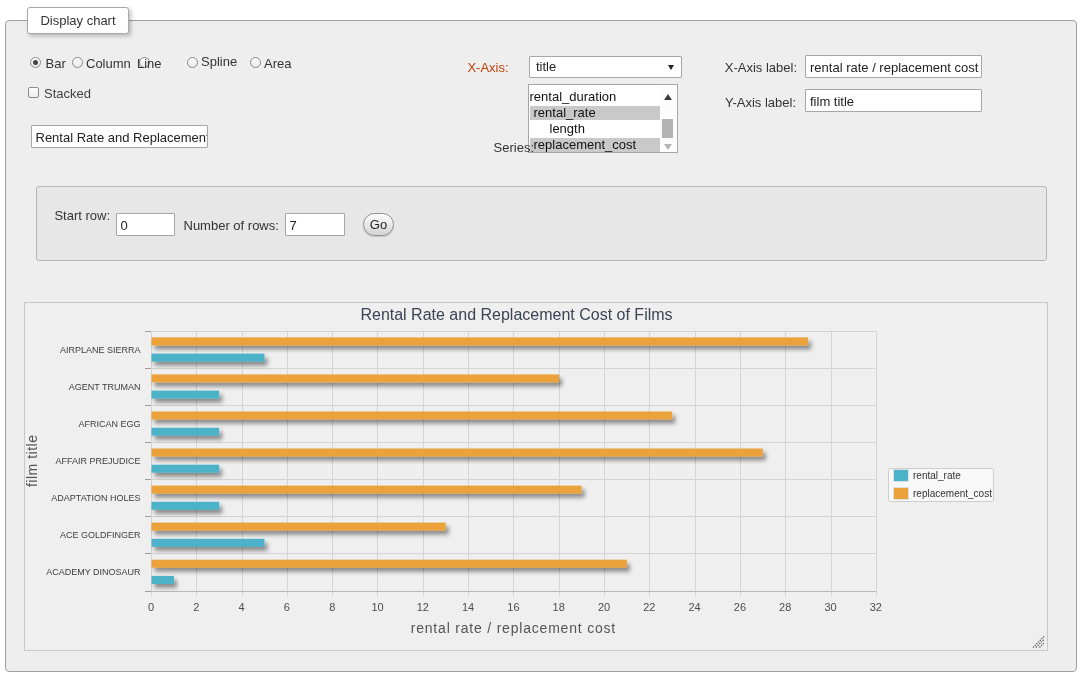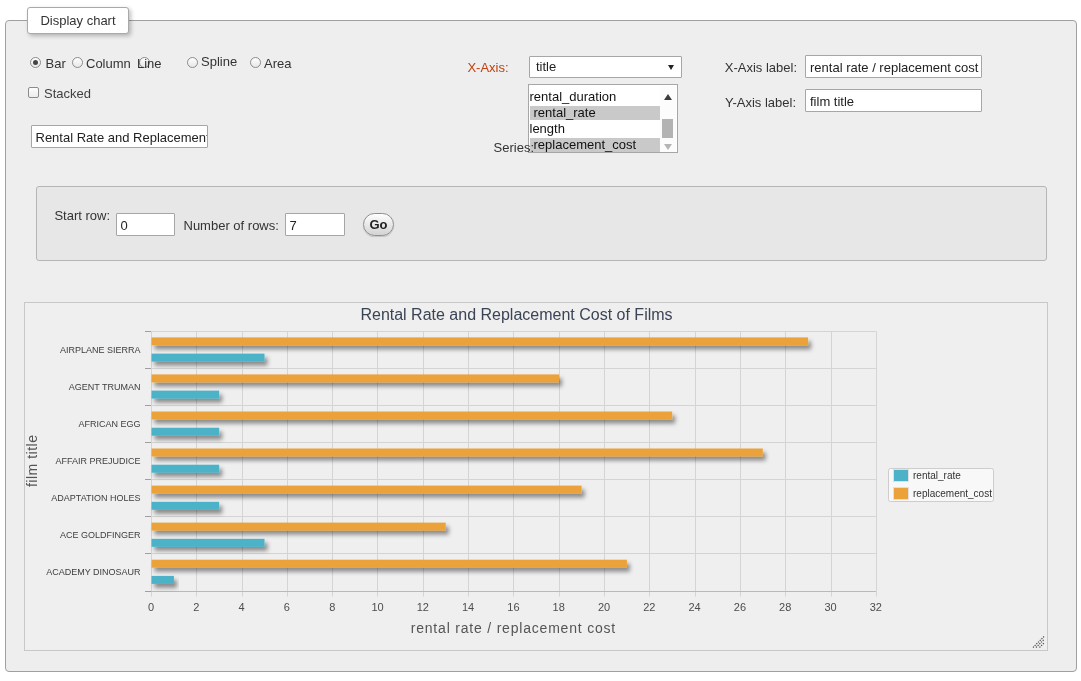--- a/index.html
+++ b/index.html
@@ -21,40 +21,40 @@
 <span style="position:absolute;left:264px;top:55.5px;text-align:left;color:#333">Area</span>
 <span style="position:absolute;left:28px;top:86.5px;width:9px;height:9px;border:1px solid #8b8b8b;border-radius:2px;background:linear-gradient(#fdfdfd,#ececec)"></span>
 <span style="position:absolute;left:44px;top:85.5px;text-align:left;color:#404040">Stacked</span>
 <span style="position:absolute;left:30.5px;top:125px;width:177px;height:23px;background:#fff;border:1px solid #a6a6a6;border-radius:1px;overflow:hidden;white-space:nowrap;padding-left:4px;line-height:23px;color:#222;box-sizing:border-box;display:inline-block">Rental Rate and Replacement Cost of Films</span>
 <span style="position:absolute;left:450px;top:60px;width:76px;text-align:center;color:#c2410c">X-Axis:</span>
 <span style="position:absolute;left:529px;top:56px;width:153px;height:22px;box-sizing:border-box;background:#fff;border:1px solid #a6a6a6;border-radius:1px;line-height:20px;color:#222;padding-left:6px;display:inline-block">title<span style="position:absolute;right:7px;top:8px;width:0;height:0;border-left:3.5px solid transparent;border-right:3.5px solid transparent;border-top:5px solid #222"></span></span>
 <div style="position:absolute;left:527.5px;top:84px;width:150.5px;height:69px;box-sizing:border-box;background:#fff;border:1px solid #a6a6a6;overflow:hidden">
     <div style="position:absolute;left:1px;top:3.5px;width:132px;height:16px;line-height:16px;color:#111;box-sizing:border-box">rental_duration</div>
     <div style="position:absolute;left:1px;top:21.0px;width:132px;height:13.5px;background:#c9c9c9"></div>
     <div style="position:absolute;left:1px;top:19.5px;width:132px;height:16px;padding-left:4px;line-height:16px;color:#111;box-sizing:border-box">rental_rate</div>
-    <div style="position:absolute;left:1px;top:35.5px;width:132px;height:16px;padding-left:0;line-height:16px;color:#111;box-sizing:border-box">length</div>
+    <div style="position:absolute;left:1px;top:35.5px;width:132px;height:16px;padding-left:20px;line-height:16px;color:#111;box-sizing:border-box">length</div>
     <div style="position:absolute;left:1px;top:53.0px;width:132px;height:13.5px;background:#c9c9c9"></div>
     <div style="position:absolute;left:1px;top:51.5px;width:132px;height:16px;padding-left:4px;line-height:16px;color:#111;box-sizing:border-box">replacement_cost</div>
     <div style="position:absolute;right:1px;top:1px;width:16px;height:67px;background:#fcfcfc">
       <span style="position:absolute;left:4px;top:8px;width:0;height:0;border-left:4.5px solid transparent;border-right:4.5px solid transparent;border-bottom:6px solid #3c3c3c"></span>
       <span style="position:absolute;left:2px;top:33px;width:11px;height:19px;background:#b3b3b3"></span>
       <span style="position:absolute;left:4px;top:58px;width:0;height:0;border-left:4.5px solid transparent;border-right:4.5px solid transparent;border-top:6px solid #b5b5b5"></span>
     </div>
   </div>
 <span style="position:absolute;left:460px;top:139.5px;width:74px;text-align:right;color:#333">Series:</span>
 <span style="position:absolute;left:700px;top:60px;width:97px;text-align:right;color:#333">X-Axis label:</span>
 <span style="position:absolute;left:805px;top:54.5px;width:177px;height:23px;background:#fff;border:1px solid #a6a6a6;border-radius:1px;overflow:hidden;white-space:nowrap;padding-left:4px;line-height:23px;color:#222;box-sizing:border-box;display:inline-block">rental rate / replacement cost</span>
 <span style="position:absolute;left:700px;top:94.5px;width:96px;text-align:right;color:#333">Y-Axis label:</span>
 <span style="position:absolute;left:805px;top:89px;width:177px;height:23px;background:#fff;border:1px solid #a6a6a6;border-radius:1px;overflow:hidden;white-space:nowrap;padding-left:4px;line-height:23px;color:#222;box-sizing:border-box;display:inline-block">film title</span>
 <div style="position:absolute;left:36px;top:186px;width:1009px;height:73px;background:#e7e7e7;border:1px solid #b5b5b5;border-radius:3px"></div>
 <span style="position:absolute;left:36px;top:208px;width:74px;text-align:right;color:#333">Start row:</span>
 <span style="position:absolute;left:115.5px;top:212.5px;width:59px;height:23px;background:#fff;border:1px solid #a6a6a6;border-radius:1px;overflow:hidden;white-space:nowrap;padding-left:4px;line-height:23px;color:#222;box-sizing:border-box;display:inline-block">0</span>
 <span style="position:absolute;left:183.5px;top:218px;text-align:left;color:#333">Number of rows:</span>
 <span style="position:absolute;left:284.5px;top:212.5px;width:60px;height:23px;background:#fff;border:1px solid #a6a6a6;border-radius:1px;overflow:hidden;white-space:nowrap;padding-left:4px;line-height:23px;color:#222;box-sizing:border-box;display:inline-block">7</span>
-<div style="position:absolute;left:363px;top:213px;width:29px;height:21px;border:1px solid #8f8f8f;border-radius:12px;background:linear-gradient(#fefefe,#d3d3d3);text-align:center;line-height:21px;font-weight:bold;color:#222;box-shadow:0 1px 1px rgba(0,0,0,0.15)">Go</div>
+<div style="position:absolute;left:363px;top:213px;width:29px;height:21px;border:1px solid #8f8f8f;border-radius:12px;background:linear-gradient(#fefefe,#d3d3d3);text-align:center;line-height:21px;font-weight:normal;color:#222;box-shadow:0 1px 1px rgba(0,0,0,0.15)">Go</div>
 <div style="position:absolute;left:24px;top:302px;width:1022px;height:347px;background:#efefef;border:1px solid #c8c8c8;overflow:hidden">
     <svg width="1022" height="347" xmlns="http://www.w3.org/2000/svg" style="position:absolute;left:0;top:0">
 <defs>
         <filter id="sh" x="-20%" y="-50%" width="140%" height="250%">
           <feDropShadow dx="3" dy="4" stdDeviation="2.2" flood-color="#000" flood-opacity="0.42"></feDropShadow>
         </filter>
       </defs>
 <text x="491.5" y="17" text-anchor="middle" font-size="16px" fill="#3a4455" font-family="Liberation Sans, sans-serif">Rental Rate and Replacement Cost of Films</text>
 <line x1="126.5" y1="28.2" x2="126.5" y2="293.5" stroke="#d4d4d4" stroke-width="1"></line>
 <line x1="171.5" y1="28.2" x2="171.5" y2="293.5" stroke="#d4d4d4" stroke-width="1"></line>

